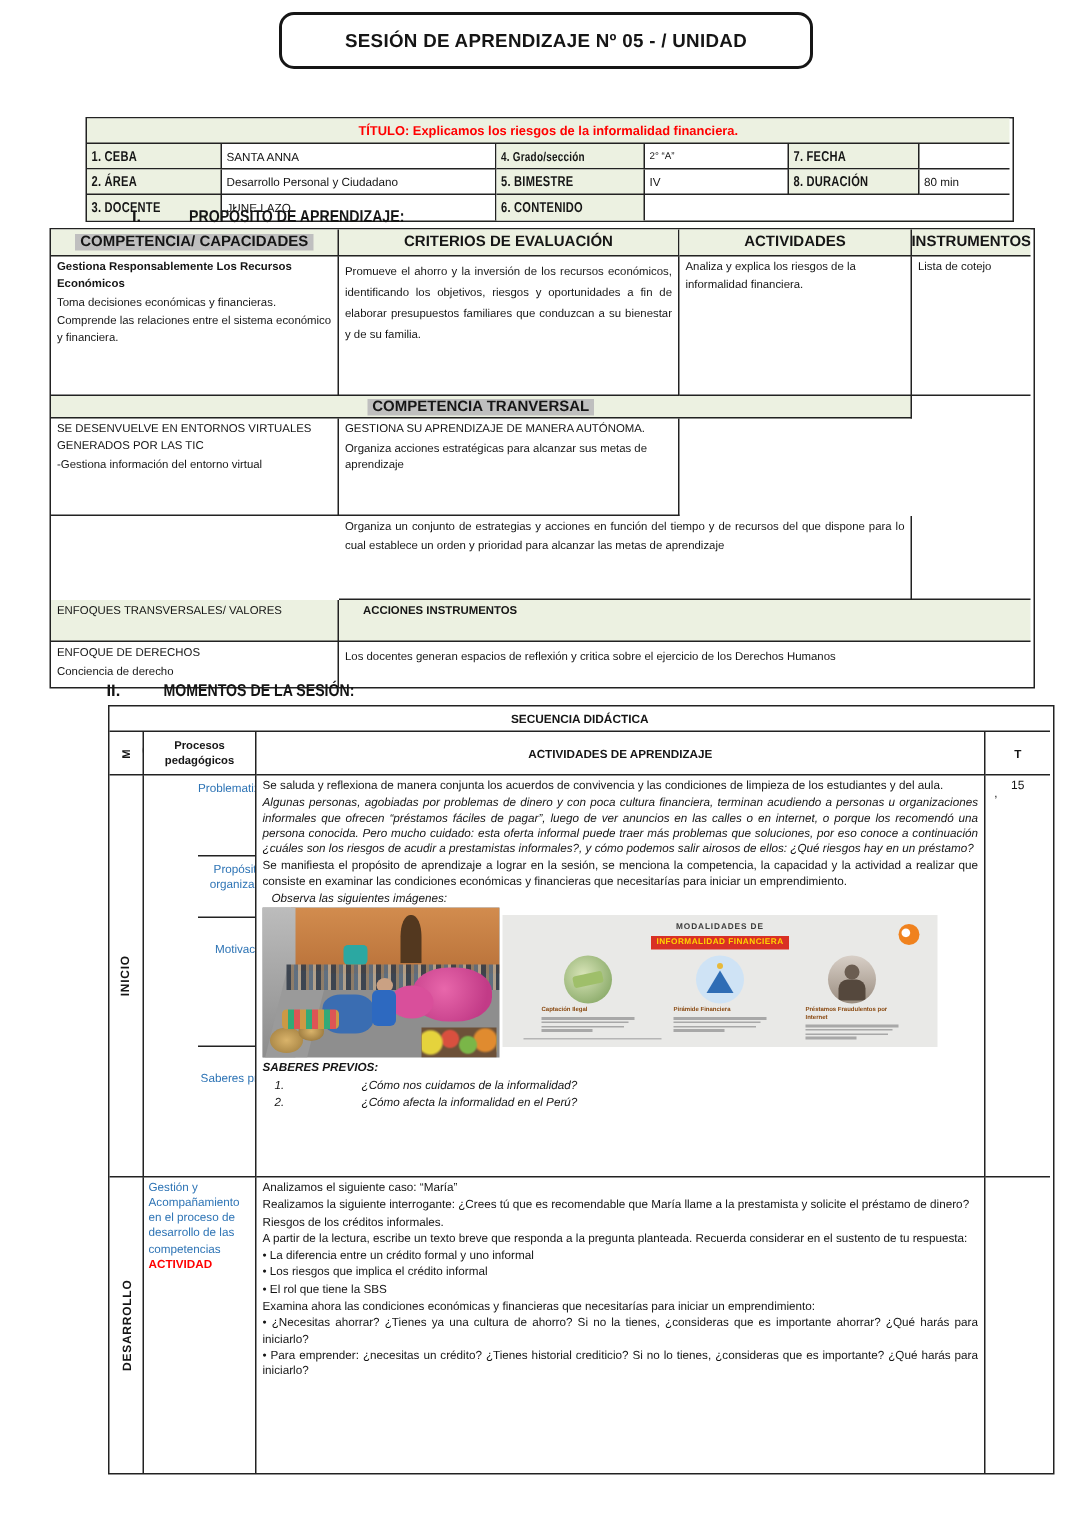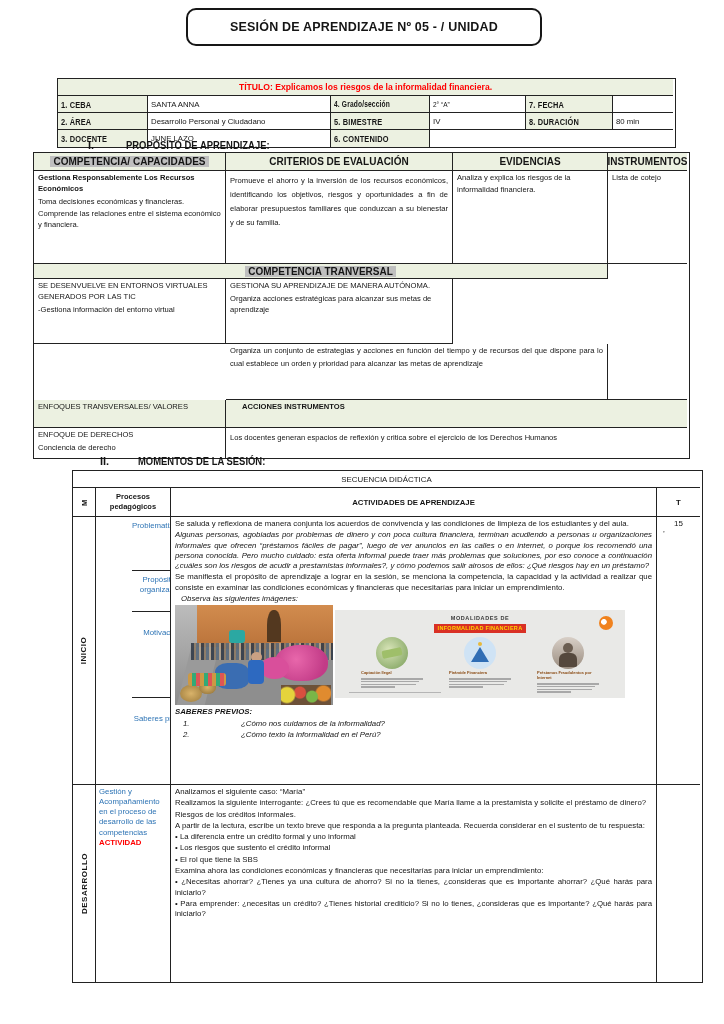--- a/index.html
+++ b/index.html
@@ -32,38 +32,38 @@
   .info{position:absolute;left:57px;top:78px;width:617px;border:1.3px solid #222;display:grid;
         grid-template-columns:90px 183px 99px 96px 87px 60px;grid-template-rows:17px 17px 17px 17px;
         font-size:7.8px;}
   .info .cell{display:flex;align-items:center;padding:0 3px;}
   .titlerow{grid-column:1/7;justify-content:center;font-size:8.6px;font-weight:bold;}
   .sm{font-size:6.5px;}
 
   
   .heading{position:absolute;display:flex;}
   .h1{top:139px;left:88px;}
-  .h2{top:455px;left:100px;}
+  .h2{top:455px;left:71px;}
   .hnum{width:38px;font-weight:bold;font-size:11px;}
 
   
   .prop{position:absolute;left:33px;top:152px;width:655px;border:1.3px solid #222;display:grid;
         grid-template-columns:192px 227px 155px 79px;grid-template-rows:18px 93px 15px 65px 56px 28px 30px;
         font-size:7.6px;}
   .prop .cell{padding:1px 4px;}
   .prop p{margin:0 0 1.5px 0;line-height:1.45;}
   .hdr{display:flex;align-items:center;justify-content:center;font-weight:bold;font-size:10px;text-align:center;}
   .crit{line-height:1.85;text-align:justify;padding-top:3px!important;}
   .loose p{line-height:1.7;}
 
   
   .seq{position:absolute;left:72px;top:470px;width:629px;border:1.3px solid #222;display:grid;
        grid-template-columns:23px 75px 486px 43px;grid-template-rows:17px 29px 268px 197px;font-size:7.8px;}
   .seq .cell{box-sizing:border-box;}
-  .seqtitle{grid-column:1/5;display:flex;align-items:center;justify-content:center;font-weight:normal;font-size:7.9px;}
+  .seqtitle{grid-column:1/5;display:flex;align-items:center;justify-content:center;font-weight:bold;font-size:7.9px;}
   .vertcell{display:flex;align-items:center;justify-content:center;position:relative;}
   .vert{transform:rotate(-90deg);white-space:nowrap;font-weight:bold;font-size:8px;letter-spacing:.5px;}
   .paren{position:absolute;right:-2px;top:9px;font-size:7px;font-weight:bold;}
   .procs{display:grid;grid-template-rows:54px 41px 86px 87px;}
   .procs>div{border-bottom:1px solid #222;display:flex;align-items:flex-start;justify-content:center;
              text-align:center;padding-top:4px;color:#2e74b5;line-height:1.25;margin-left:36px;}
   .procs>div:last-child{border-bottom:none;}
   .act{padding:2px 4px;line-height:1.32;}
   .act p{margin:0 0 1px 0;line-height:1.32;}
   .tcell{padding-top:2px;text-align:center;font-size:8px;line-height:1.2;}
@@ -174,21 +174,21 @@
   </div>
 
   <div class="prop">
     <div class="cell green hdr">
         <span class="hl">COMPETENCIA/ CAPACIDADES</span>
       </div>
     <div class="cell green hdr">
         <span>CRITERIOS DE EVALUACIÓN</span>
       </div>
     <div class="cell green hdr">
-        <span>EVIDENCIAS</span>
+        <span>ACTIVIDADES</span>
       </div>
     <div class="cell green hdr nr">
         <span>INSTRUMENTOS</span>
       </div>
 
     <div class="cell">
       <p class="bold">Gestiona Responsablemente Los Recursos Económicos</p>
       <p>Toma decisiones económicas y financieras.</p>
       <p>Comprende las relaciones entre el sistema económico y financiera.</p>
     </div>
@@ -343,41 +343,41 @@
                   <i></i>
                 </div>
             </div>
           </div>
           <div class="ig-foot"></div>
         </div>
       </div>
 
       <p class="bold it">SABERES PREVIOS:</p>
       <p class="it"><span class="qn">1.</span><span>¿Cómo nos cuidamos de la informalidad?</span></p>
-      <p class="it"><span class="qn">2.</span><span>¿Cómo texto la informalidad en el Perú?</span></p>
+      <p class="it"><span class="qn">2.</span><span>¿Cómo afecta la informalidad en el Perú?</span></p>
     </div>
     <div class="cell tcell nr">
       <div>15</div>
       <div style="text-align:left;padding-left:6px">’</div>
     </div>
 
     <div class="cell vertcell nb">
         <span class="vert">DESARROLLO</span>
       </div>
     <div class="cell devproc nb">
       <p>Gestión y Acompañamiento en el proceso de desarrollo de las competencias</p>
       <p class="redb">ACTIVIDAD</p>
     </div>
     <div class="cell act nb">
       <p>Analizamos el siguiente caso: “María”</p>
       <p class="just">Realizamos la siguiente interrogante: ¿Crees tú que es recomendable que María llame a la prestamista y solicite el préstamo de dinero?</p>
       <p>Riesgos de los créditos informales.</p>
       <p class="just">A partir de la lectura, escribe un texto breve que responda a la pregunta planteada. Recuerda considerar en el sustento de tu respuesta:</p>
       <p>• La diferencia entre un crédito formal y uno informal</p>
-      <p>• Los riesgos que sustento el crédito informal</p>
+      <p>• Los riesgos que implica el crédito informal</p>
       <p>• El rol que tiene la SBS</p>
       <p>Examina ahora las condiciones económicas y financieras que necesitarías para iniciar un emprendimiento:</p>
       <p class="just">• ¿Necesitas ahorrar? ¿Tienes ya una cultura de ahorro? Si no la tienes, ¿consideras que es importante ahorrar? ¿Qué harás para iniciarlo?</p>
       <p class="just">• Para emprender: ¿necesitas un crédito? ¿Tienes historial crediticio? Si no lo tienes, ¿consideras que es importante? ¿Qué harás para iniciarlo?</p>
     </div>
     <div class="cell tcell nr nb"></div>
   </div>
 
 </div>
 

